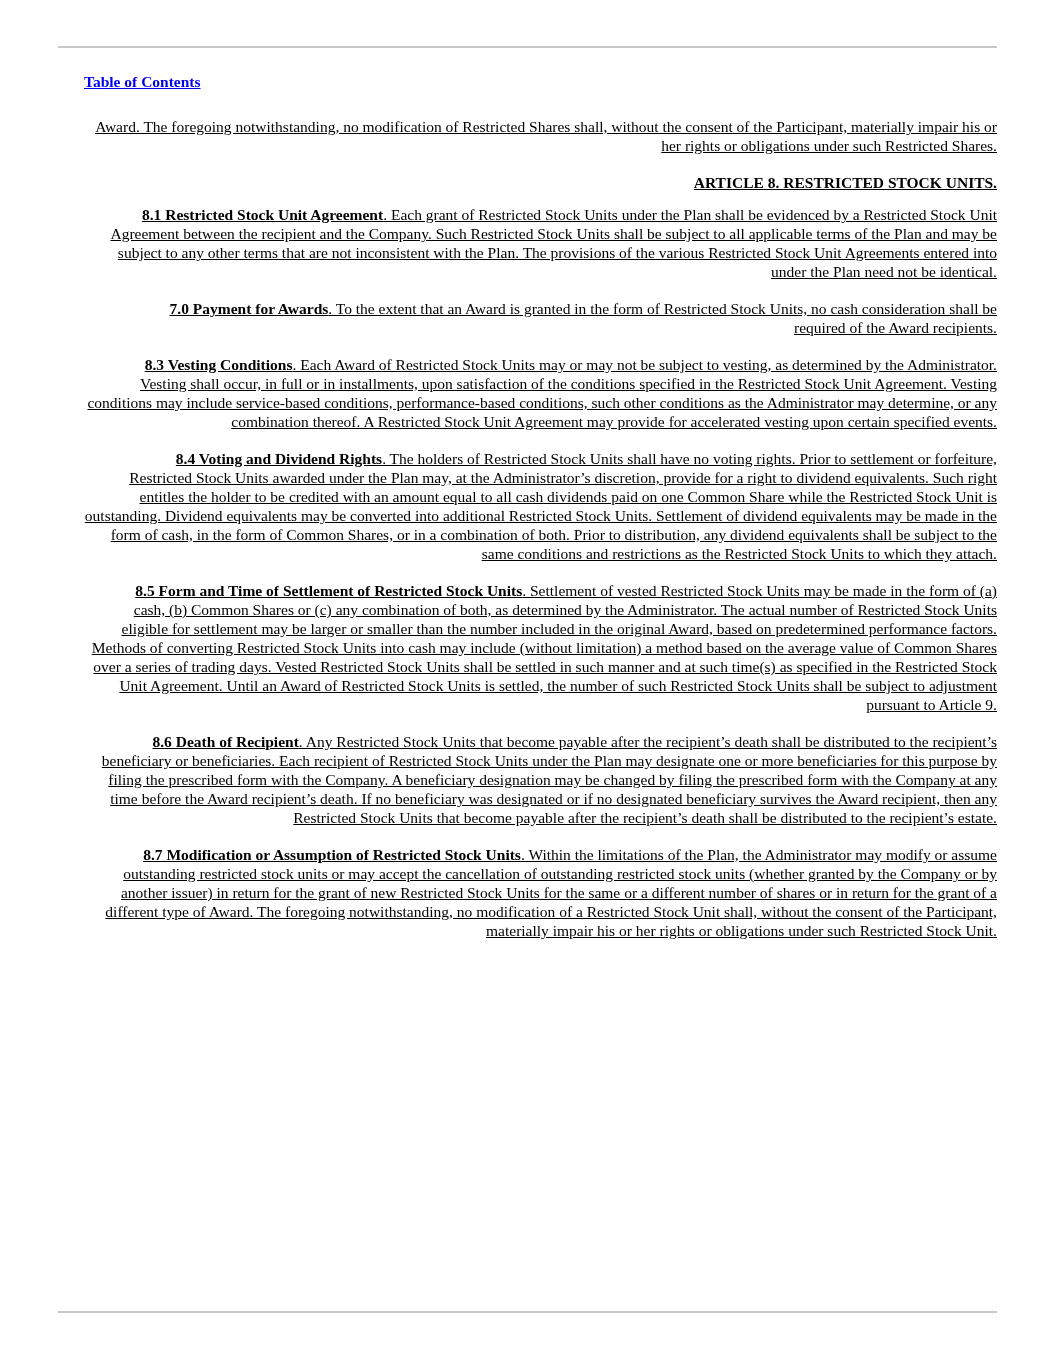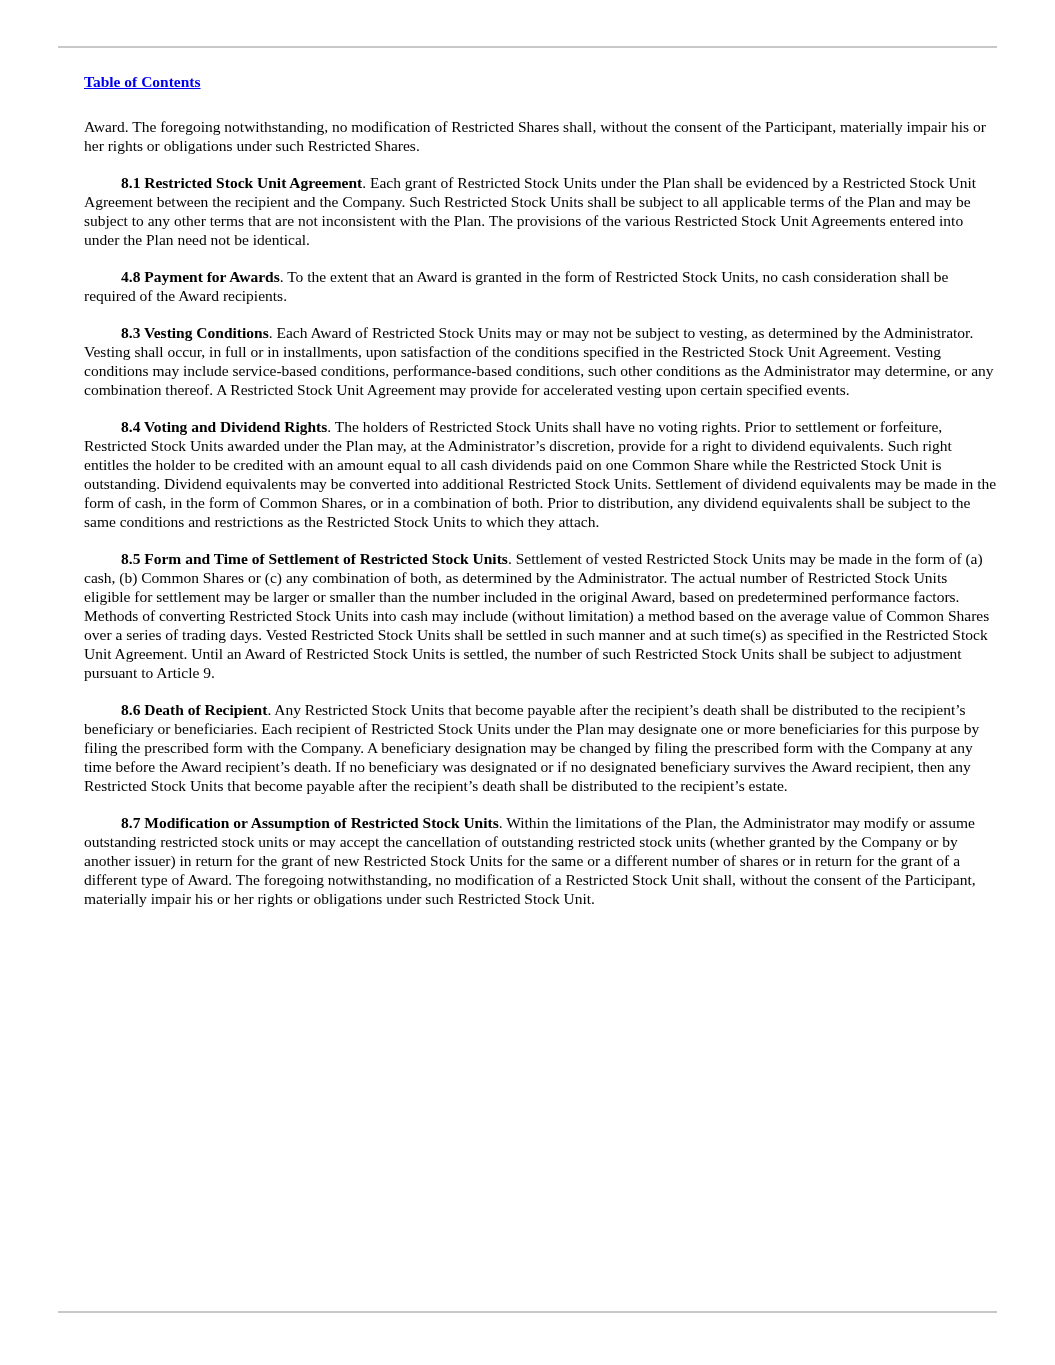--- a/index.html
+++ b/index.html
@@ -49,21 +49,22 @@
     display:inline-block;
   }
   .toc a{
     color:var(--link-color);
     font-weight:bold;
     text-decoration:underline;
     cursor:pointer;
   }
   p.para{
     margin:18px 0 0 0;
-    text-align:left;
+    text-align:right;
+    text-decoration:underline;
   }
   p.intro{
     margin-top:26px;
   }
   p.section{
     text-indent:37px;
   }
   .article-heading{
     margin:29px 0 0 0;
     font-weight:bold;
@@ -87,24 +88,25 @@
 <div class="page">
 
   <hr class="divider top-divider">
 
   <div class="toc">
     <a href="#">Table of Contents</a>
   </div>
 
   <p class="para intro">Award. The foregoing notwithstanding, no modification of Restricted Shares shall, without the consent of the Participant, materially impair his or her rights or obligations under such Restricted Shares.</p>
 
+  <p class="para article-heading">ARTICLE 8. RESTRICTED STOCK UNITS.</p>
 
   <p class="para section"><span class="section-title">8.1 Restricted Stock Unit Agreement</span><span>. Each grant of Restricted Stock Units under the Plan shall be evidenced by a Restricted Stock Unit Agreement between the recipient and the Company. Such Restricted Stock Units shall be subject to all applicable terms of the Plan and may be subject to any other terms that are not inconsistent with the Plan. The provisions of the various Restricted Stock Unit Agreements entered into under the Plan need not be identical.</span></p>
 
-  <p class="para section"><span class="section-title">4.8 Payment for Awards</span><span>. To the extent that an Award is granted in the form of Restricted Stock Units, no cash consideration shall be required of the Award recipients.</span></p>
+  <p class="para section"><span class="section-title">7.0 Payment for Awards</span><span>. To the extent that an Award is granted in the form of Restricted Stock Units, no cash consideration shall be required of the Award recipients.</span></p>
 
   <p class="para section"><span class="section-title">8.3 Vesting Conditions</span><span>. Each Award of Restricted Stock Units may or may not be subject to vesting, as determined by the Administrator. Vesting shall occur, in full or in installments, upon satisfaction of the conditions specified in the Restricted Stock Unit Agreement. Vesting conditions may include service-based conditions, performance-based conditions, such other conditions as the Administrator may determine, or any combination thereof. A Restricted Stock Unit Agreement may provide for accelerated vesting upon certain specified events.</span></p>
 
   <p class="para section"><span class="section-title">8.4 Voting and Dividend Rights</span><span>. The holders of Restricted Stock Units shall have no voting rights. Prior to settlement or forfeiture, Restricted Stock Units awarded under the Plan may, at the Administrator’s discretion, provide for a right to dividend equivalents. Such right entitles the holder to be credited with an amount equal to all cash dividends paid on one Common Share while the Restricted Stock Unit is outstanding. Dividend equivalents may be converted into additional Restricted Stock Units. Settlement of dividend equivalents may be made in the form of cash, in the form of Common Shares, or in a combination of both. Prior to distribution, any dividend equivalents shall be subject to the same conditions and restrictions as the Restricted Stock Units to which they attach.</span></p>
 
   <p class="para section"><span class="section-title">8.5 Form and Time of Settlement of Restricted Stock Units</span><span>. Settlement of vested Restricted Stock Units may be made in the form of (a) cash, (b) Common Shares or (c) any combination of both, as determined by the Administrator. The actual number of Restricted Stock Units eligible for settlement may be larger or smaller than the number included in the original Award, based on predetermined performance factors. Methods of converting Restricted Stock Units into cash may include (without limitation) a method based on the average value of Common Shares over a series of trading days. Vested Restricted Stock Units shall be settled in such manner and at such time(s) as specified in the Restricted Stock Unit Agreement. Until an Award of Restricted Stock Units is settled, the number of such Restricted Stock Units shall be subject to adjustment pursuant to Article 9.</span></p>
 
   <p class="para section"><span class="section-title">8.6 Death of Recipient</span><span>. Any Restricted Stock Units that become payable after the recipient’s death shall be distributed to the recipient’s beneficiary or beneficiaries. Each recipient of Restricted Stock Units under the Plan may designate one or more beneficiaries for this purpose by filing the prescribed form with the Company. A beneficiary designation may be changed by filing the prescribed form with the Company at any time before the Award recipient’s death. If no beneficiary was designated or if no designated beneficiary survives the Award recipient, then any Restricted Stock Units that become payable after the recipient’s death shall be distributed to the recipient’s estate.</span></p>
 
   <p class="para section"><span class="section-title">8.7 Modification or Assumption of Restricted Stock Units</span><span>. Within the limitations of the Plan, the Administrator may modify or assume outstanding restricted stock units or may accept the cancellation of outstanding restricted stock units (whether granted by the Company or by another issuer) in return for the grant of new Restricted Stock Units for the same or a different number of shares or in return for the grant of a different type of Award. The foregoing notwithstanding, no modification of a Restricted Stock Unit shall, without the consent of the Participant, materially impair his or her rights or obligations under such Restricted Stock Unit.</span></p>

